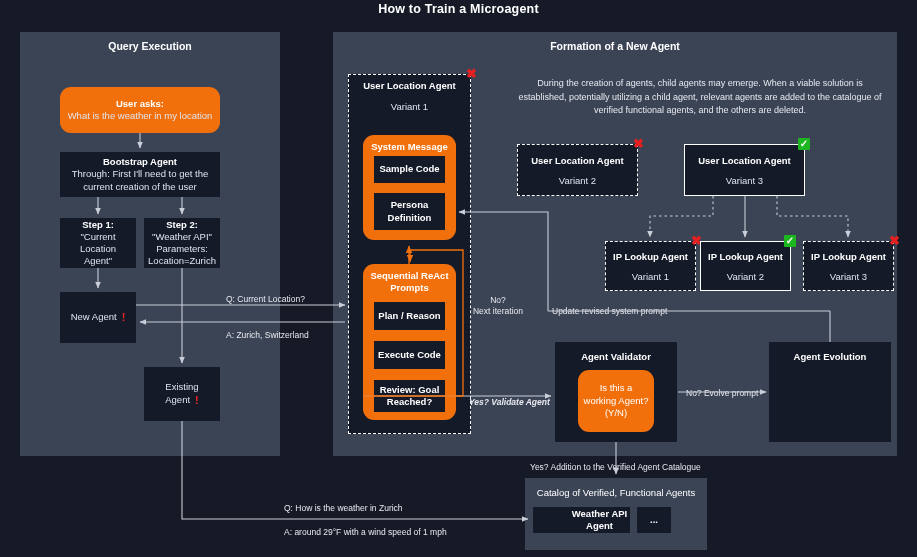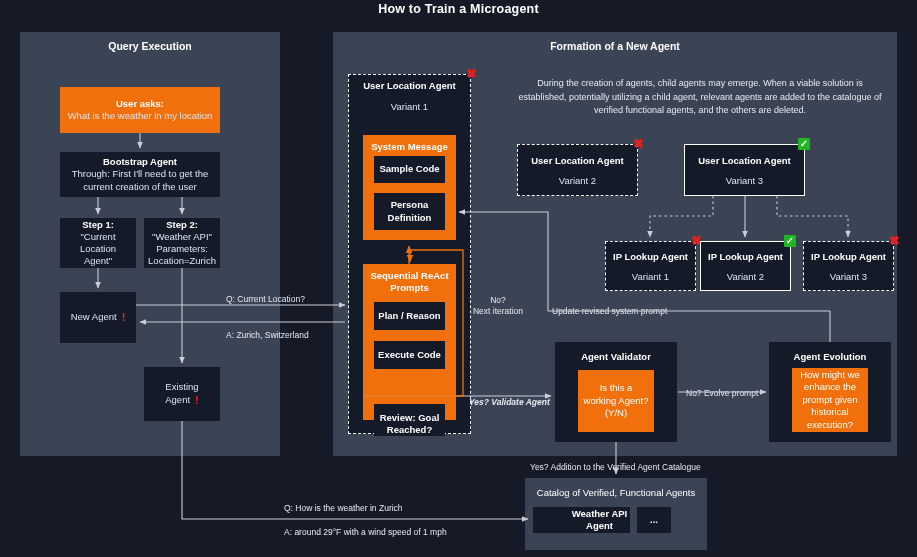--- a/index.html
+++ b/index.html
@@ -36,21 +36,21 @@
     background:#141a28;
     display:flex;flex-direction:column;align-items:center;justify-content:center;
     text-align:center;line-height:1.28;
   }
   .node .t{font-size:9.5px;font-weight:bold;color:#ffffff;}
   .node .s{font-size:9.5px;color:#dfe3ec;font-weight:normal;}
 
   .orange{
     background:#f2700c;color:#ffffff;
     display:flex;flex-direction:column;align-items:center;justify-content:center;
-    text-align:center;line-height:1.3;
+    text-align:center;line-height:1.3;border-radius:11px;
   }
   .orange .t{font-size:9.5px;font-weight:bold;}
   .orange .s{font-size:9.5px;font-weight:normal;}
 
   .bordered-solid{border:1px solid #ffffff;}
   .bordered-dashed{border:1px dashed #ffffff;}
 
   
   .variant{
     display:flex;flex-direction:column;align-items:center;justify-content:center;
@@ -174,21 +174,21 @@
 
   <div class="abs orange" style="left:363px;top:264px;width:93px;height:156px;justify-content:flex-start;padding-top:6px;">
     <span class="t" style="width:82px;">Sequential ReAct Prompts</span>
   </div>
   <div class="abs node" style="left:374px;top:302px;width:71px;height:28px;">
     <span class="t">Plan / Reason</span>
   </div>
   <div class="abs node" style="left:374px;top:341px;width:71px;height:28px;">
     <span class="t">Execute Code</span>
   </div>
-  <div class="abs node" style="left:374px;top:404px;width:71px;height:32px;justify-content:flex-end;">
+  <div class="abs node" style="left:374px;top:380px;width:71px;height:32px;">
     <span class="t" style="width:62px;">Review: Goal Reached?</span>
   </div>
 
   <div class="abs variant bordered-dashed" style="left:517px;top:144px;width:121px;height:52px;">
     <span class="t">User Location Agent</span>
     <span class="s">Variant 2</span>
     <span class="mark mark-x">✖</span>
   </div>
 
   <div class="abs variant bordered-solid" style="left:684px;top:144px;width:121px;height:52px;">
@@ -215,23 +215,20 @@
 
   <div class="abs node" style="left:555px;top:342px;width:122px;height:100px;justify-content:flex-start;padding-top:9px;">
     <span class="t">Agent Validator</span>
   </div>
   <div class="abs orange" style="left:578px;top:370px;width:76px;height:62px;padding:0 4px;">
     <span class="s">Is this a working Agent? (Y/N)</span>
   </div>
 
   <div class="abs node" style="left:769px;top:342px;width:122px;height:100px;justify-content:flex-start;padding-top:9px;">
     <span class="t">Agent Evolution</span>
-  </div>
-  <div class="abs orange" style="left:792px;top:368px;width:76px;height:64px;padding:0 4px;">
-    <span class="s">How might we enhance the prompt given historical execution?</span>
   </div>
 
   <div class="abs catalog" style="left:525px;top:478px;width:182px;height:72px;">
     <div class="catalog-title">Catalog of Verified, Functional Agents</div>
   </div>
   <div class="abs node" style="left:533px;top:507px;width:97px;height:26px;padding-left:36px;">
     <span class="t">Weather API Agent</span>
   </div>
   <div class="abs node" style="left:637px;top:507px;width:34px;height:26px;">
     <span class="t">...</span>

